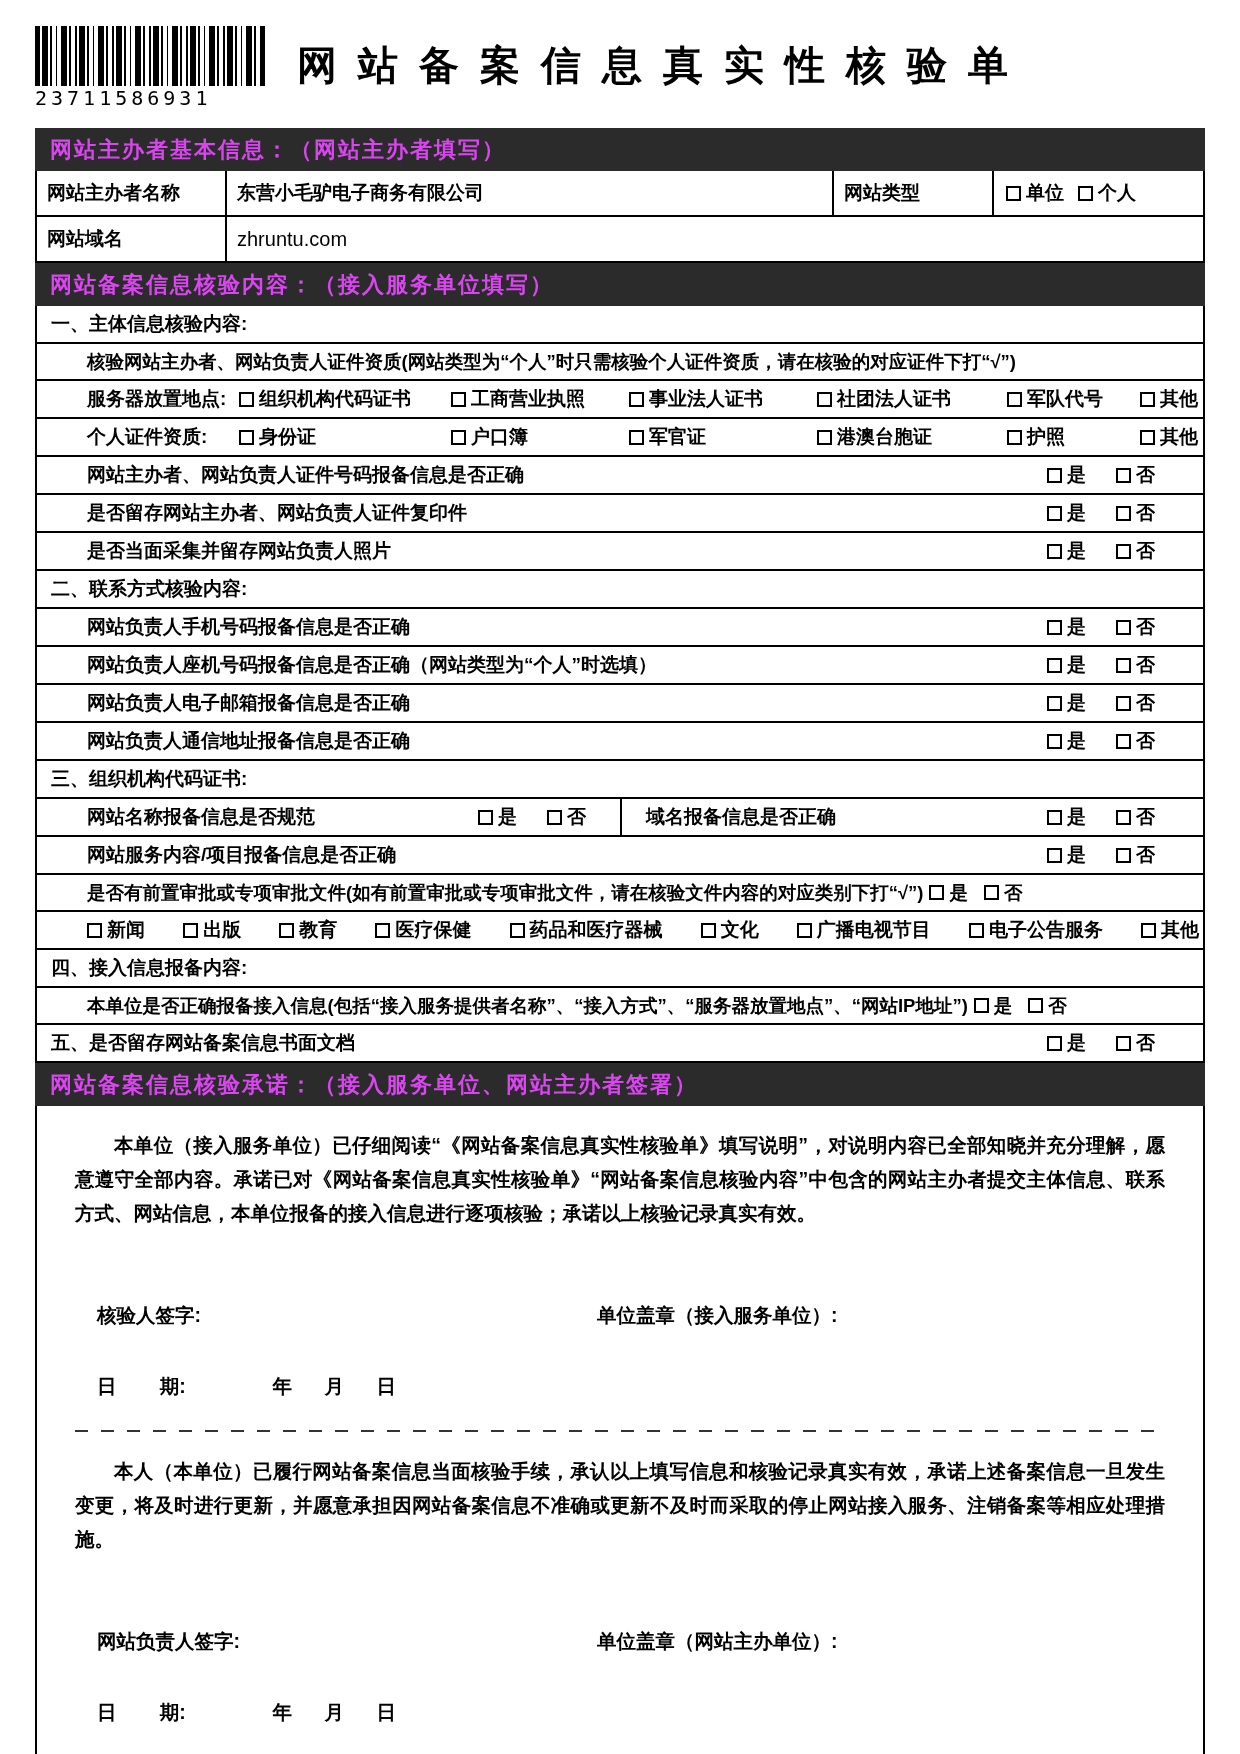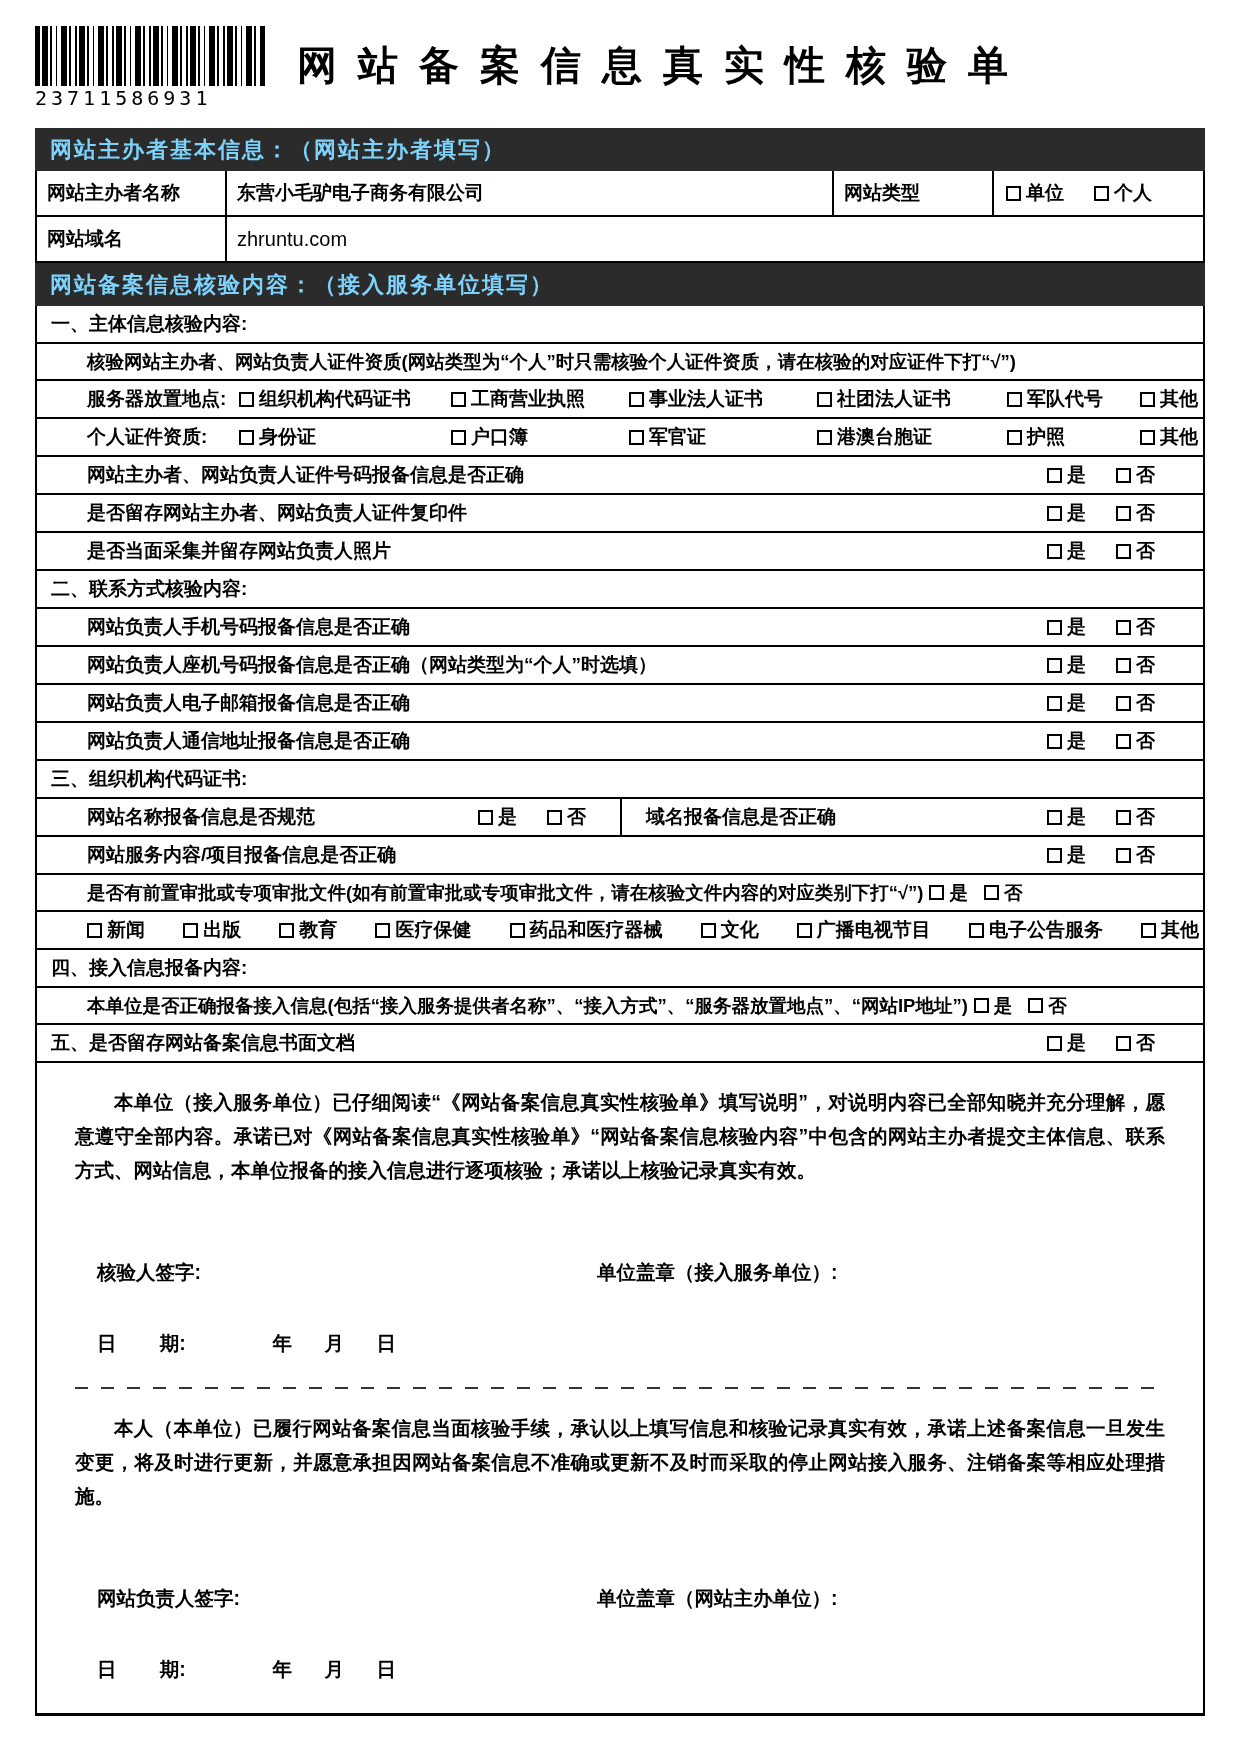--- a/index.html
+++ b/index.html
@@ -27,39 +27,39 @@
     font-family:"DejaVu Sans Mono",monospace; font-weight:400;
     font-size:20px; letter-spacing:4px; margin-top:0;
   }
   .doc-title {
     flex:1; font-size:40px; letter-spacing:21px;
     white-space:nowrap; padding:12px 0 0 24px;
   }
 
   
   .bar {
-    background:#2b2b2b; color:#7dd3fc; height:43px;
+    background:#2b2b2b; color:#d946ef; height:43px;
     display:flex; align-items:center;
     font-size:22px; letter-spacing:2px; padding-left:15px;
   }
 
   
   .grid1 {
     display:grid; grid-template-columns:190px 607px 160px 1fr;
     border-left:2.5px solid #000; border-right:2.5px solid #000; border-bottom:2.5px solid #000;
   }
   .grid2 {
     display:grid; grid-template-columns:190px 1fr;
     border-left:2.5px solid #000; border-right:2.5px solid #000; border-bottom:2.5px solid #000;
   }
   .cell { padding:9px 10px; font-size:19px; display:flex; align-items:center; min-height:40px; }
   .cell.bdr { border-right:2.5px solid #000; }
   .fill { font-weight:400; font-size:20px; }
   .fill-cn { font-weight:600; font-size:19px; }
-  .type-opts { gap:30px; padding-left:12px; }
+  .type-opts { gap:14px; padding-left:12px; }
 
   
   .vtable {
     border-left:2.5px solid #000; border-right:2.5px solid #000;
     font-size:19px;
   }
   .vrow {
     min-height:37px; display:flex; align-items:center;
     padding:5px 12px 5px 50px; border-bottom:2.5px solid #000;
     white-space:nowrap;
@@ -429,20 +429,21 @@
           </span>
         <span class="opt">
             <span class="cb"></span>
             <span>否</span>
           </span>
       </span>
     </div>
 
   </div>
 
+  <div class="bar" style="background: rgb(43, 43, 43);">网站备案信息核验承诺：（接入服务单位、网站主办者签署）</div>
 
   <div class="pledge">
     <p>本单位（接入服务单位）已仔细阅读“《网站备案信息真实性核验单》填写说明”，对说明内容已全部知晓并充分理解，愿意遵守全部内容。承诺已对《网站备案信息真实性核验单》“网站备案信息核验内容”中包含的网站主办者提交主体信息、联系方式、网站信息，本单位报备的接入信息进行逐项核验；承诺以上核验记录真实有效。</p>
 
     <div class="signrow">
       <span>核验人签字:</span>
       <span>单位盖章（接入服务单位）:</span>
     </div>
     <div class="daterow">日        期:                年      月      日</div>
 

